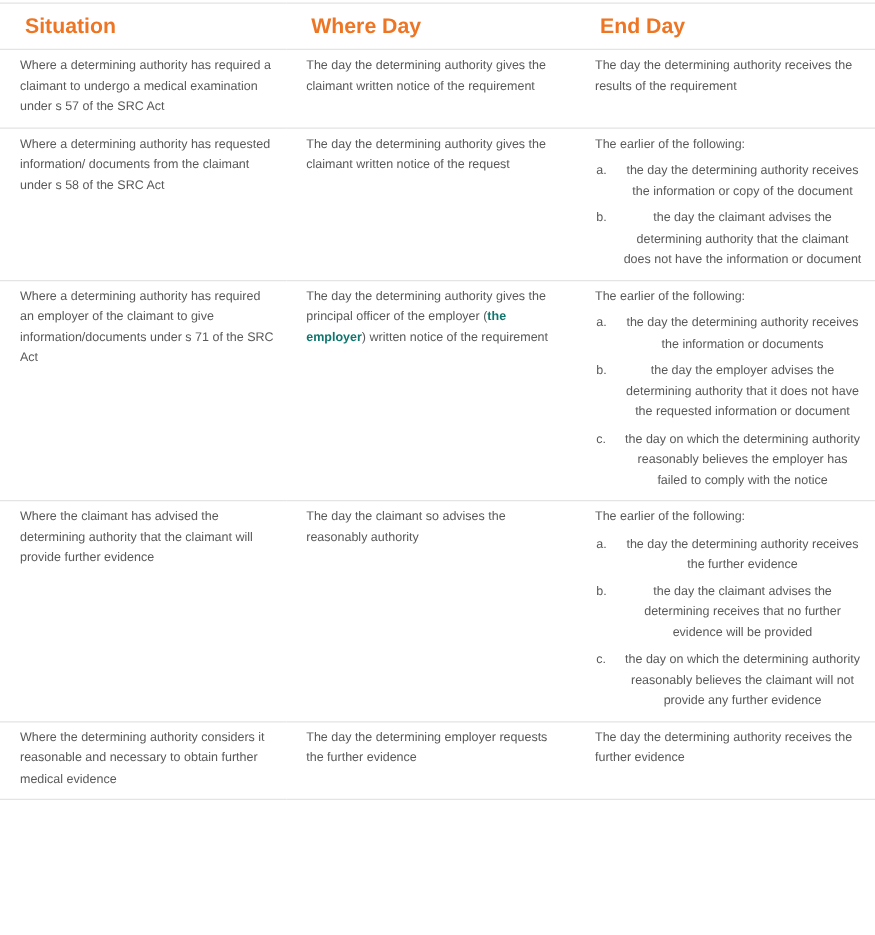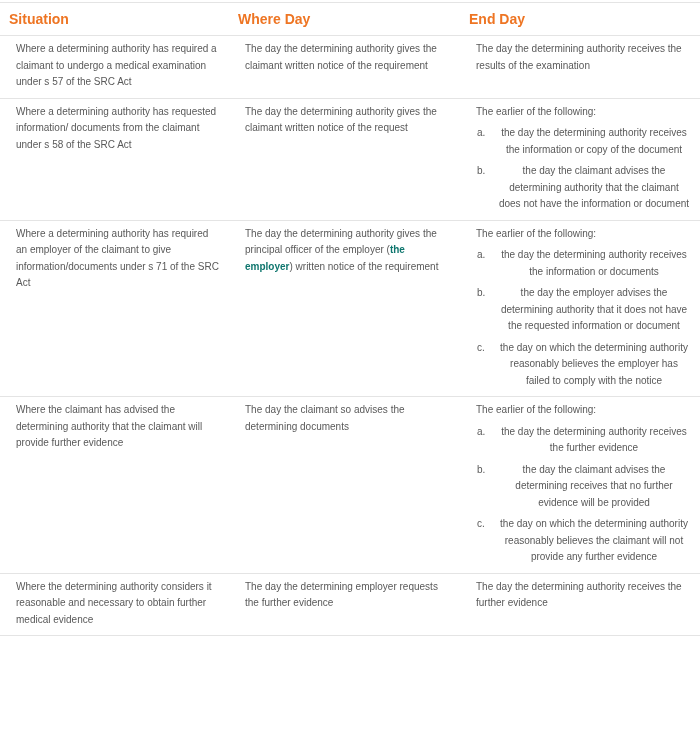--- a/index.html
+++ b/index.html
@@ -22,23 +22,23 @@
   .table-wrap { padding-top: 2px; }
   table {
     width: 700px;
     border-collapse: collapse;
     table-layout: fixed;
   }
   thead th {
     text-align: left;
     vertical-align: top;
     color: var(--accent);
-    font-size: 14px;
+    font-size: 17px;
     font-weight: 700;
-    padding: 8px 8px 8px 9px;
+    padding: 8px 8px 8px 20px;
     border-top: 1px solid var(--border);
     border-bottom: 1px solid var(--border);
   }
   tbody td {
     vertical-align: top;
     color: var(--body-text);
     font-size: 10px;
     line-height: 16.5px;
     padding: 5px 10px 7px 16px;
     border-bottom: 1px solid var(--border);
@@ -91,21 +91,21 @@
     </thead>
     <tbody>
         <tr>
           <td>
             <p><span>Where a determining authority has required a claimant to undergo a medical examination under s 57 of the SRC Act</span></p>
           </td>
           <td>
             <p><span>The day the determining authority gives the claimant written notice of the requirement</span></p>
           </td>
           <td>
-            <p><span>The day the determining authority receives the results of the examination</span></p>
+            <p><span>The day the determining authority receives the results of the requirement</span></p>
           </td>
         </tr>
         <tr>
           <td>
             <p><span>Where a determining authority has requested information/ documents from the claimant under s 58 of the SRC Act</span></p>
           </td>
           <td>
             <p><span>The day the determining authority gives the claimant written notice of the request</span></p>
           </td>
           <td>
@@ -130,21 +130,21 @@
               <li>the day the employer advises the determining authority that it does not have the requested information or document</li>
               <li>the day on which the determining authority reasonably believes the employer has failed to comply with the notice</li>
             </ol>
           </td>
         </tr>
         <tr>
           <td>
             <p><span>Where the claimant has advised the determining authority that the claimant will provide further evidence</span></p>
           </td>
           <td>
-            <p><span>The day the claimant so advises the determining documents</span></p>
+            <p><span>The day the claimant so advises the reasonably authority</span></p>
           </td>
           <td>
             <p><span>The earlier of the following:</span></p>
             <ol class="lettered">
               <li>the day the determining authority receives the further evidence</li>
               <li>the day the claimant advises the determining receives that no further evidence will be provided</li>
               <li>the day on which the determining authority reasonably believes the claimant will not provide any further evidence</li>
             </ol>
           </td>
         </tr>

